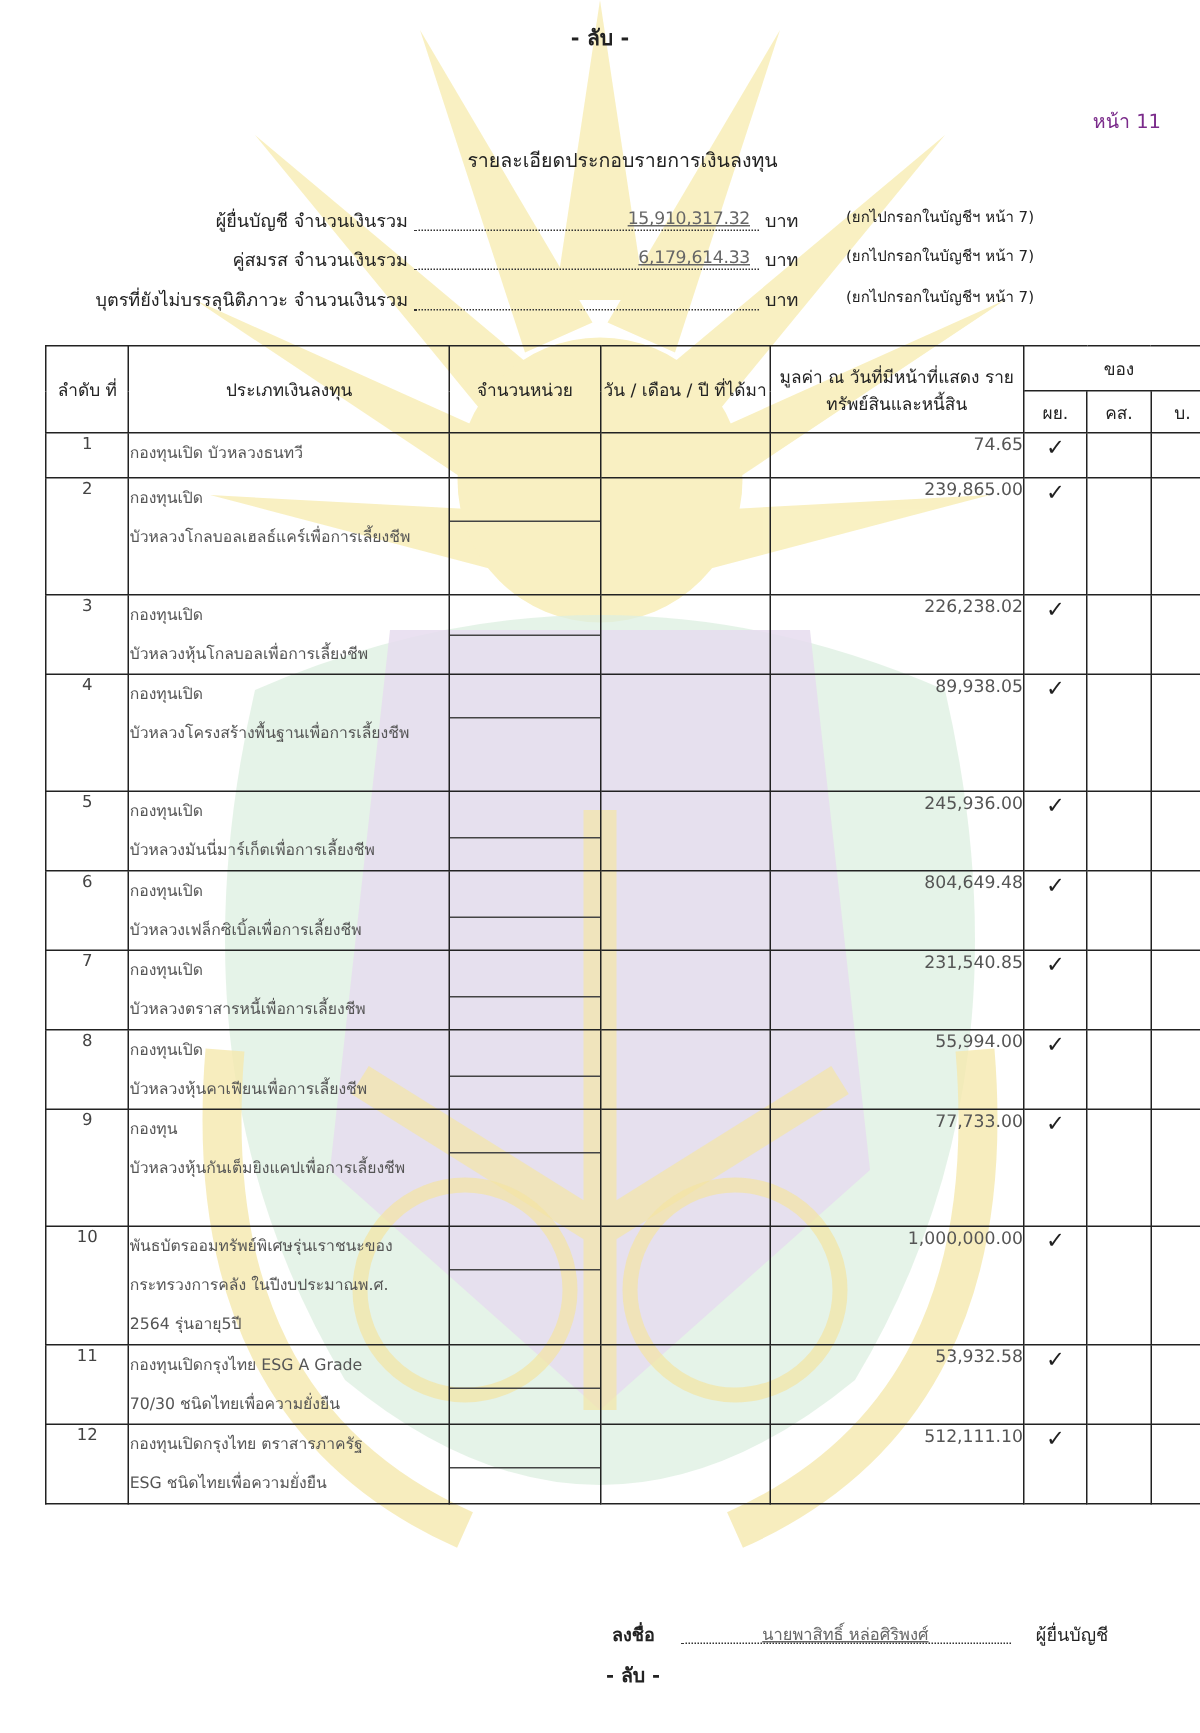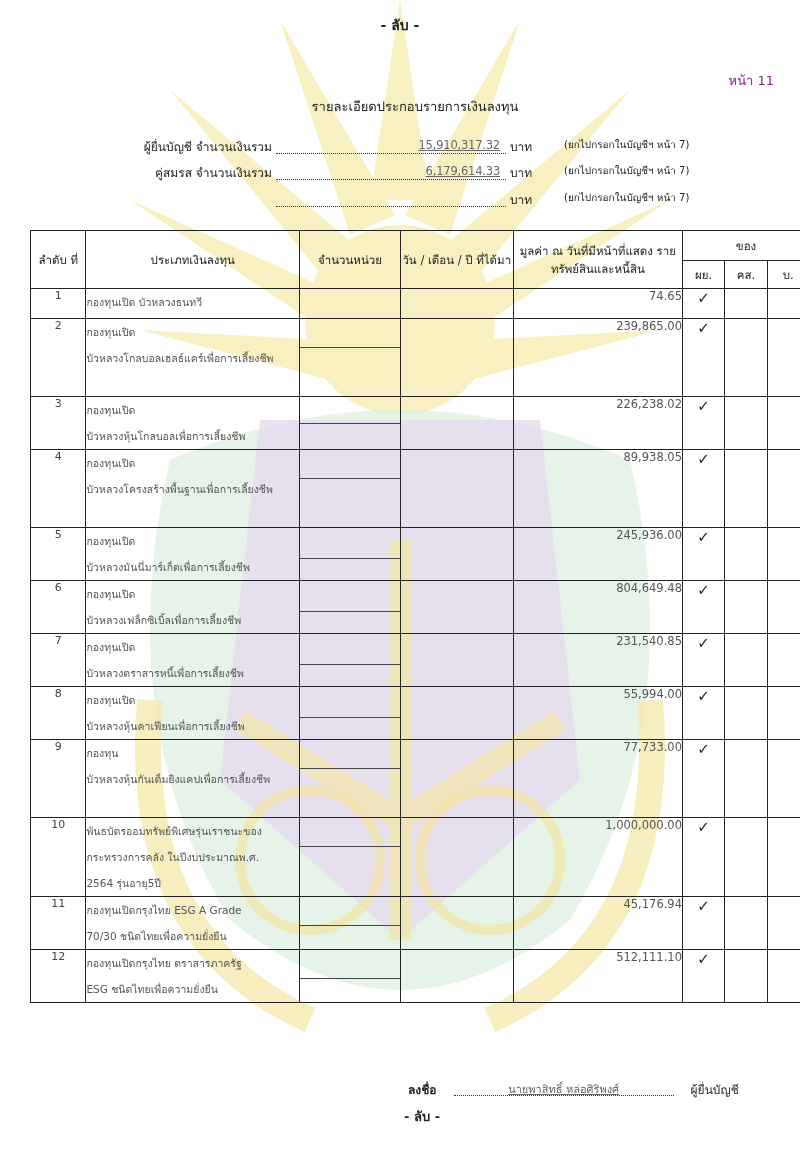--- a/index.html
+++ b/index.html
@@ -103,20 +103,21 @@
     </div>
     <div class="summary-line s2">
       <span class="lbl">คู่สมรส จำนวนเงินรวม</span>
       <span class="dots">
           <span>6,179,614.33</span>
         </span>
       <span class="unit">บาท</span>
       <span class="note">(ยกไปกรอกในบัญชีฯ หน้า 7)</span>
     </div>
     <div class="summary-line s3">
+      <span class="lbl">บุตรที่ยังไม่บรรลุนิติภาวะ จำนวนเงินรวม</span>
       <span class="dots">
           <span></span>
         </span>
       <span class="unit">บาท</span>
       <span class="note">(ยกไปกรอกในบัญชีฯ หน้า 7)</span>
     </div>
   </div>
 
   <table class="inv">
     <colgroup>
@@ -296,21 +297,21 @@
       <tr class="r11">
         <td class="no">11</td>
         <td class="type">
             <div>กองทุนเปิดกรุงไทย ESG A Grade</div>
             <div>70/30 ชนิดไทยเพื่อความยั่งยืน</div>
           </td>
         <td class="units">
             <div class="sub" style="top:28px"></div>
           </td>
         <td></td>
-        <td class="val">45,176.94</td>
+        <td class="val">53,932.58</td>
         <td class="own">✓</td>
         <td class="own"></td>
         <td class="own"></td>
       </tr>
       <tr class="r12">
         <td class="no">12</td>
         <td class="type">
             <div>กองทุนเปิดกรุงไทย ตราสารภาครัฐ</div>
             <div>ESG ชนิดไทยเพื่อความยั่งยืน</div>
           </td>

